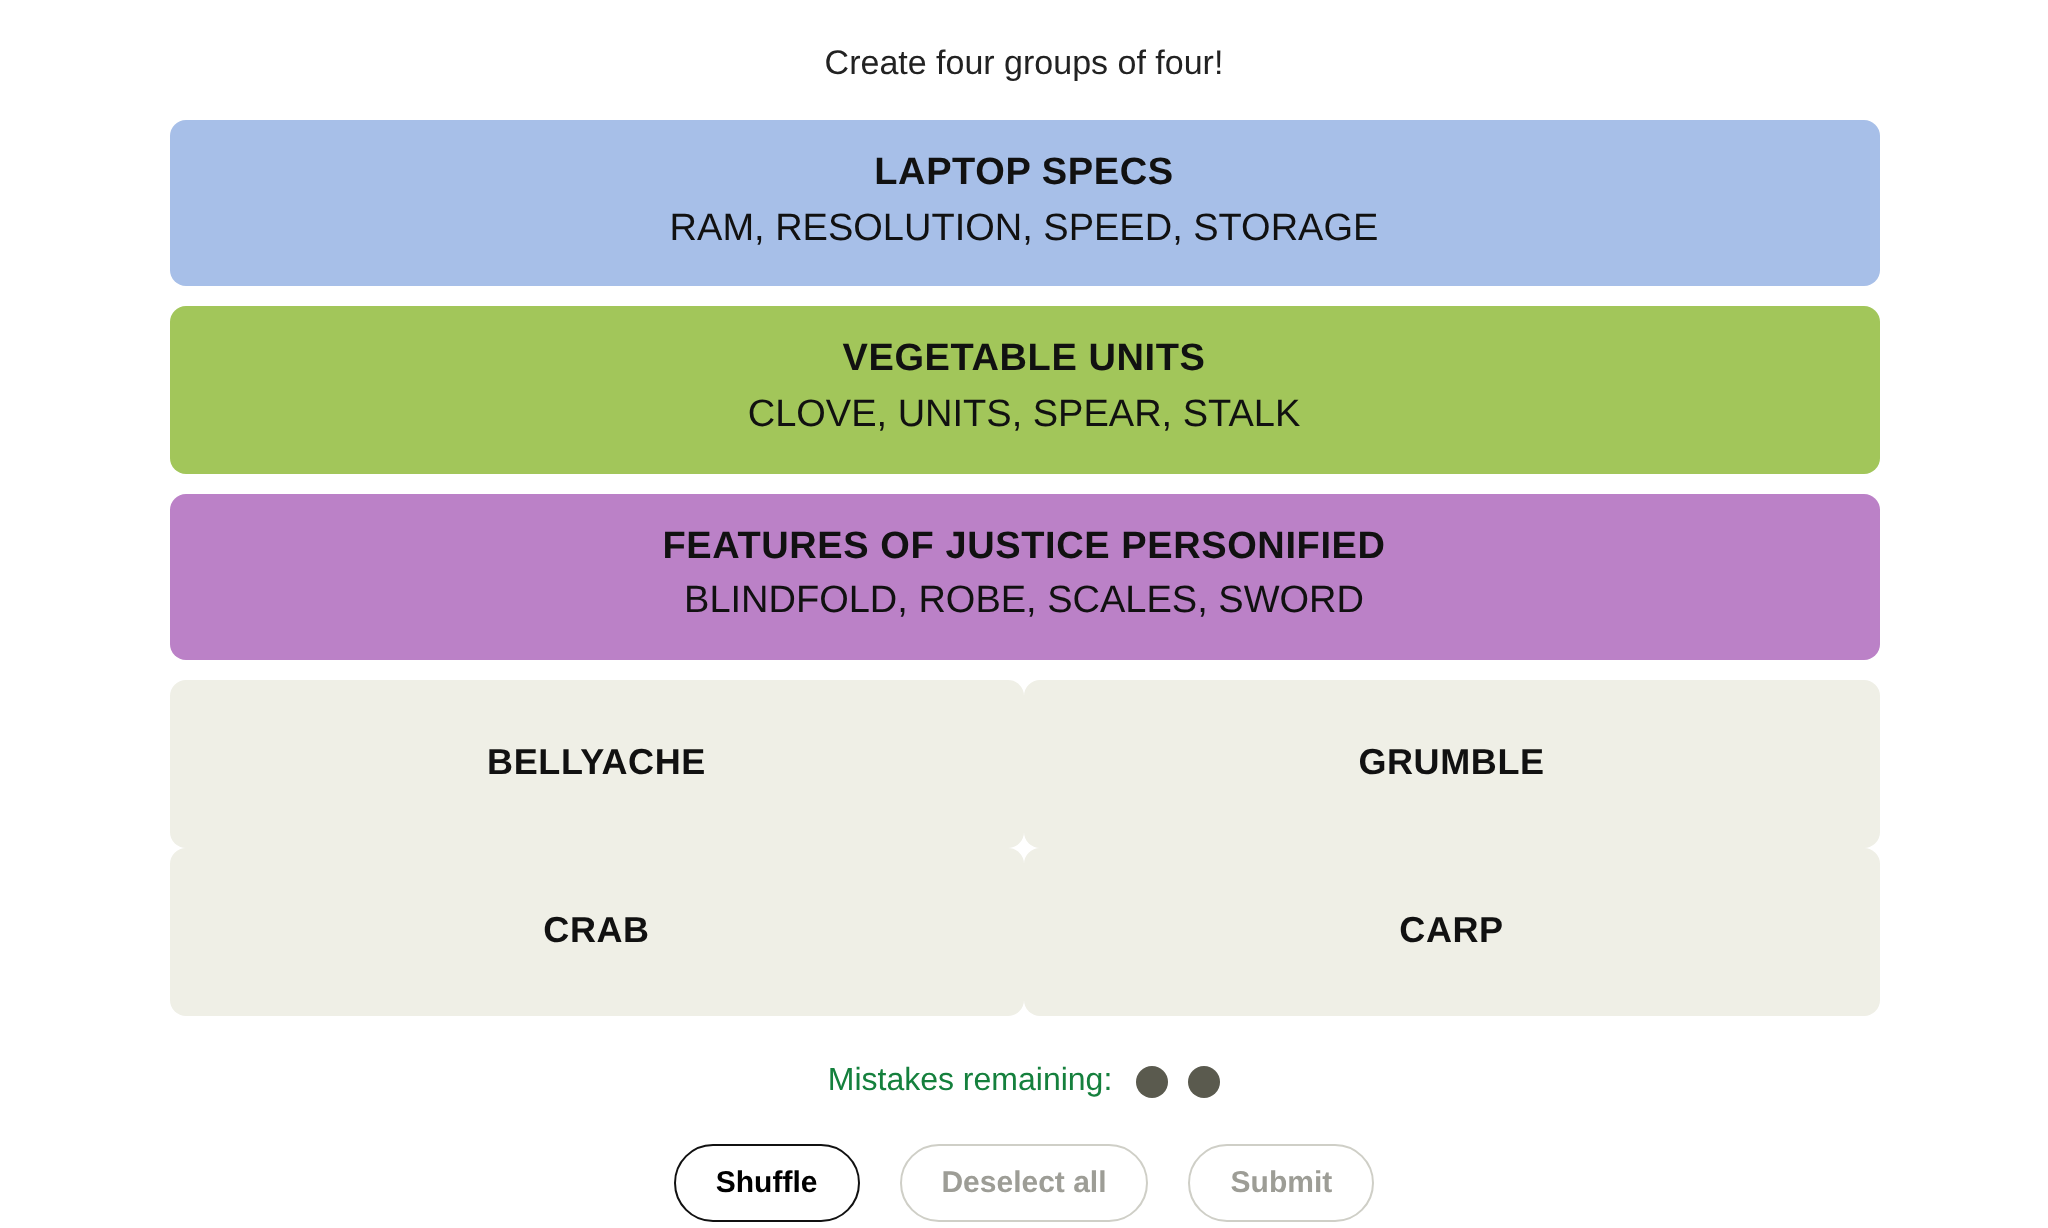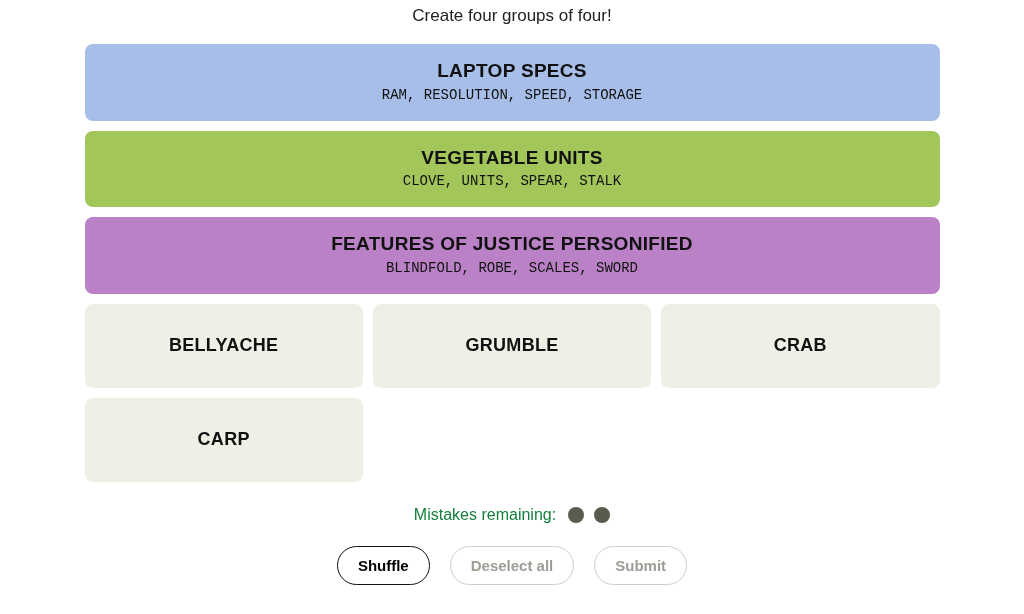--- a/index.html
+++ b/index.html
@@ -16,21 +16,21 @@
   body{
     width:1024px;
     height:614px;
     background:#fff;
     font-family:Georgia, "Times New Roman", serif;
     color:var(--ink);
     -webkit-font-smoothing:antialiased;
   }
   .wrap{
     width:855px;
-    margin:0 auto;
+    margin:16px auto;
     padding-top:6px;
   }
   .instr{
     font-family:-apple-system, "Helvetica Neue", Arial, sans-serif;
     font-size:17px;
     text-align:center;
     margin:0 0 18px 0;
     color:#222;
   }
   .board{
@@ -47,29 +47,28 @@
   .solved--blue{background:var(--blue);}
   .solved--green{background:var(--green);}
   .solved--purple{background:var(--purple);}
   .solved .cat{
     font-family:-apple-system, "Helvetica Neue", Arial, sans-serif;
     font-weight:800;
     font-size:19px;
     letter-spacing:.3px;
   }
   .solved .words{
-    font-family:Liberation Mono, monospace;
+    font-family:Liberation Sans, sans-serif;
     font-weight:400;
-    font-size:14px;
+    font-size:19px;
     margin-top:2px;
   }
   .tile-row{
     display:grid;
-    grid-template-columns:repeat(3, 1fr);
-    gap:10px;
+    grid-template-columns:repeat(2, 1fr);
   }
   .tile{
     background:var(--tile);
     border-radius:8px;
     height:84px;
     display:flex;
     align-items:center;
     justify-content:center;
     font-family:-apple-system, "Helvetica Neue", Arial, sans-serif;
     font-weight:800;

